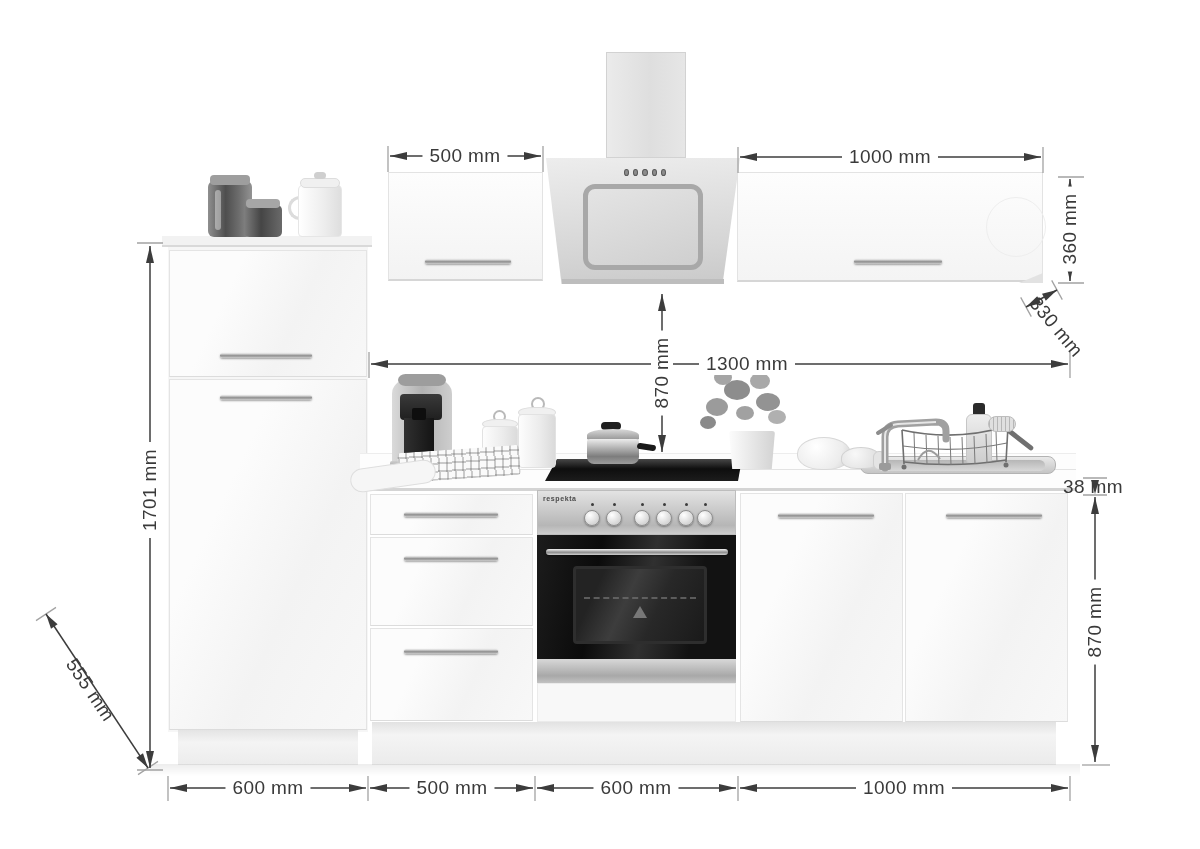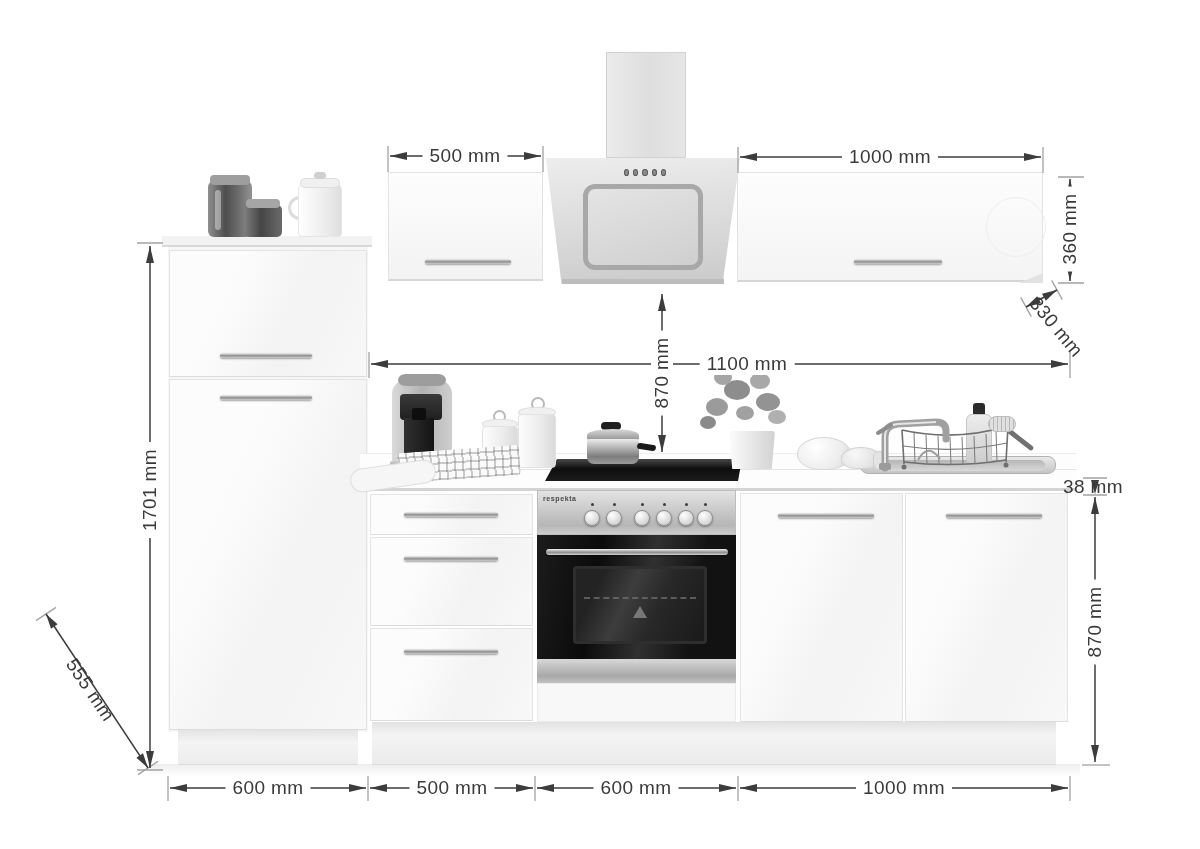--- a/index.html
+++ b/index.html
@@ -295,21 +295,21 @@
         <polygon points="736,788 719,784 719,792"></polygon>
       <polygon points="740,788 757,784 757,792"></polygon>
         <polygon points="1068,788 1051,784 1051,792"></polygon>
     </g>
   </svg>
 
   <div class="dim-label dim-bg" style="left:465px;top:156px;">500 mm</div>
   <div class="dim-label dim-bg" style="left:890px;top:157px;">1000 mm</div>
   <div class="dim-label dim-bg vert" style="left:1070px;top:229px;">360 mm</div>
   <div class="dim-label" style="left:1056px;top:327px;transform:translate(-50%,-50%) rotate(50deg);">330 mm</div>
-  <div class="dim-label dim-bg" style="left:747px;top:364px;">1100 mm</div>
+  <div class="dim-label dim-bg" style="left:747px;top:364px;">1300 mm</div>
   <div class="dim-label dim-bg vert" style="left:662px;top:373px;">870 mm</div>
   <div class="dim-label dim-bg vert" style="left:150px;top:490px;">1701 mm</div>
   <div class="dim-label" style="left:1093px;top:487px;">38 mm</div>
   <div class="dim-label dim-bg vert" style="left:1095px;top:622px;">870 mm</div>
   <div class="dim-label" style="left:90px;top:690px;transform:translate(-50%,-50%) rotate(56deg);">555 mm</div>
   <div class="dim-label dim-bg" style="left:268px;top:788px;">600 mm</div>
   <div class="dim-label dim-bg" style="left:452px;top:788px;">500 mm</div>
   <div class="dim-label dim-bg" style="left:636px;top:788px;">600 mm</div>
   <div class="dim-label dim-bg" style="left:904px;top:788px;">1000 mm</div>
 

